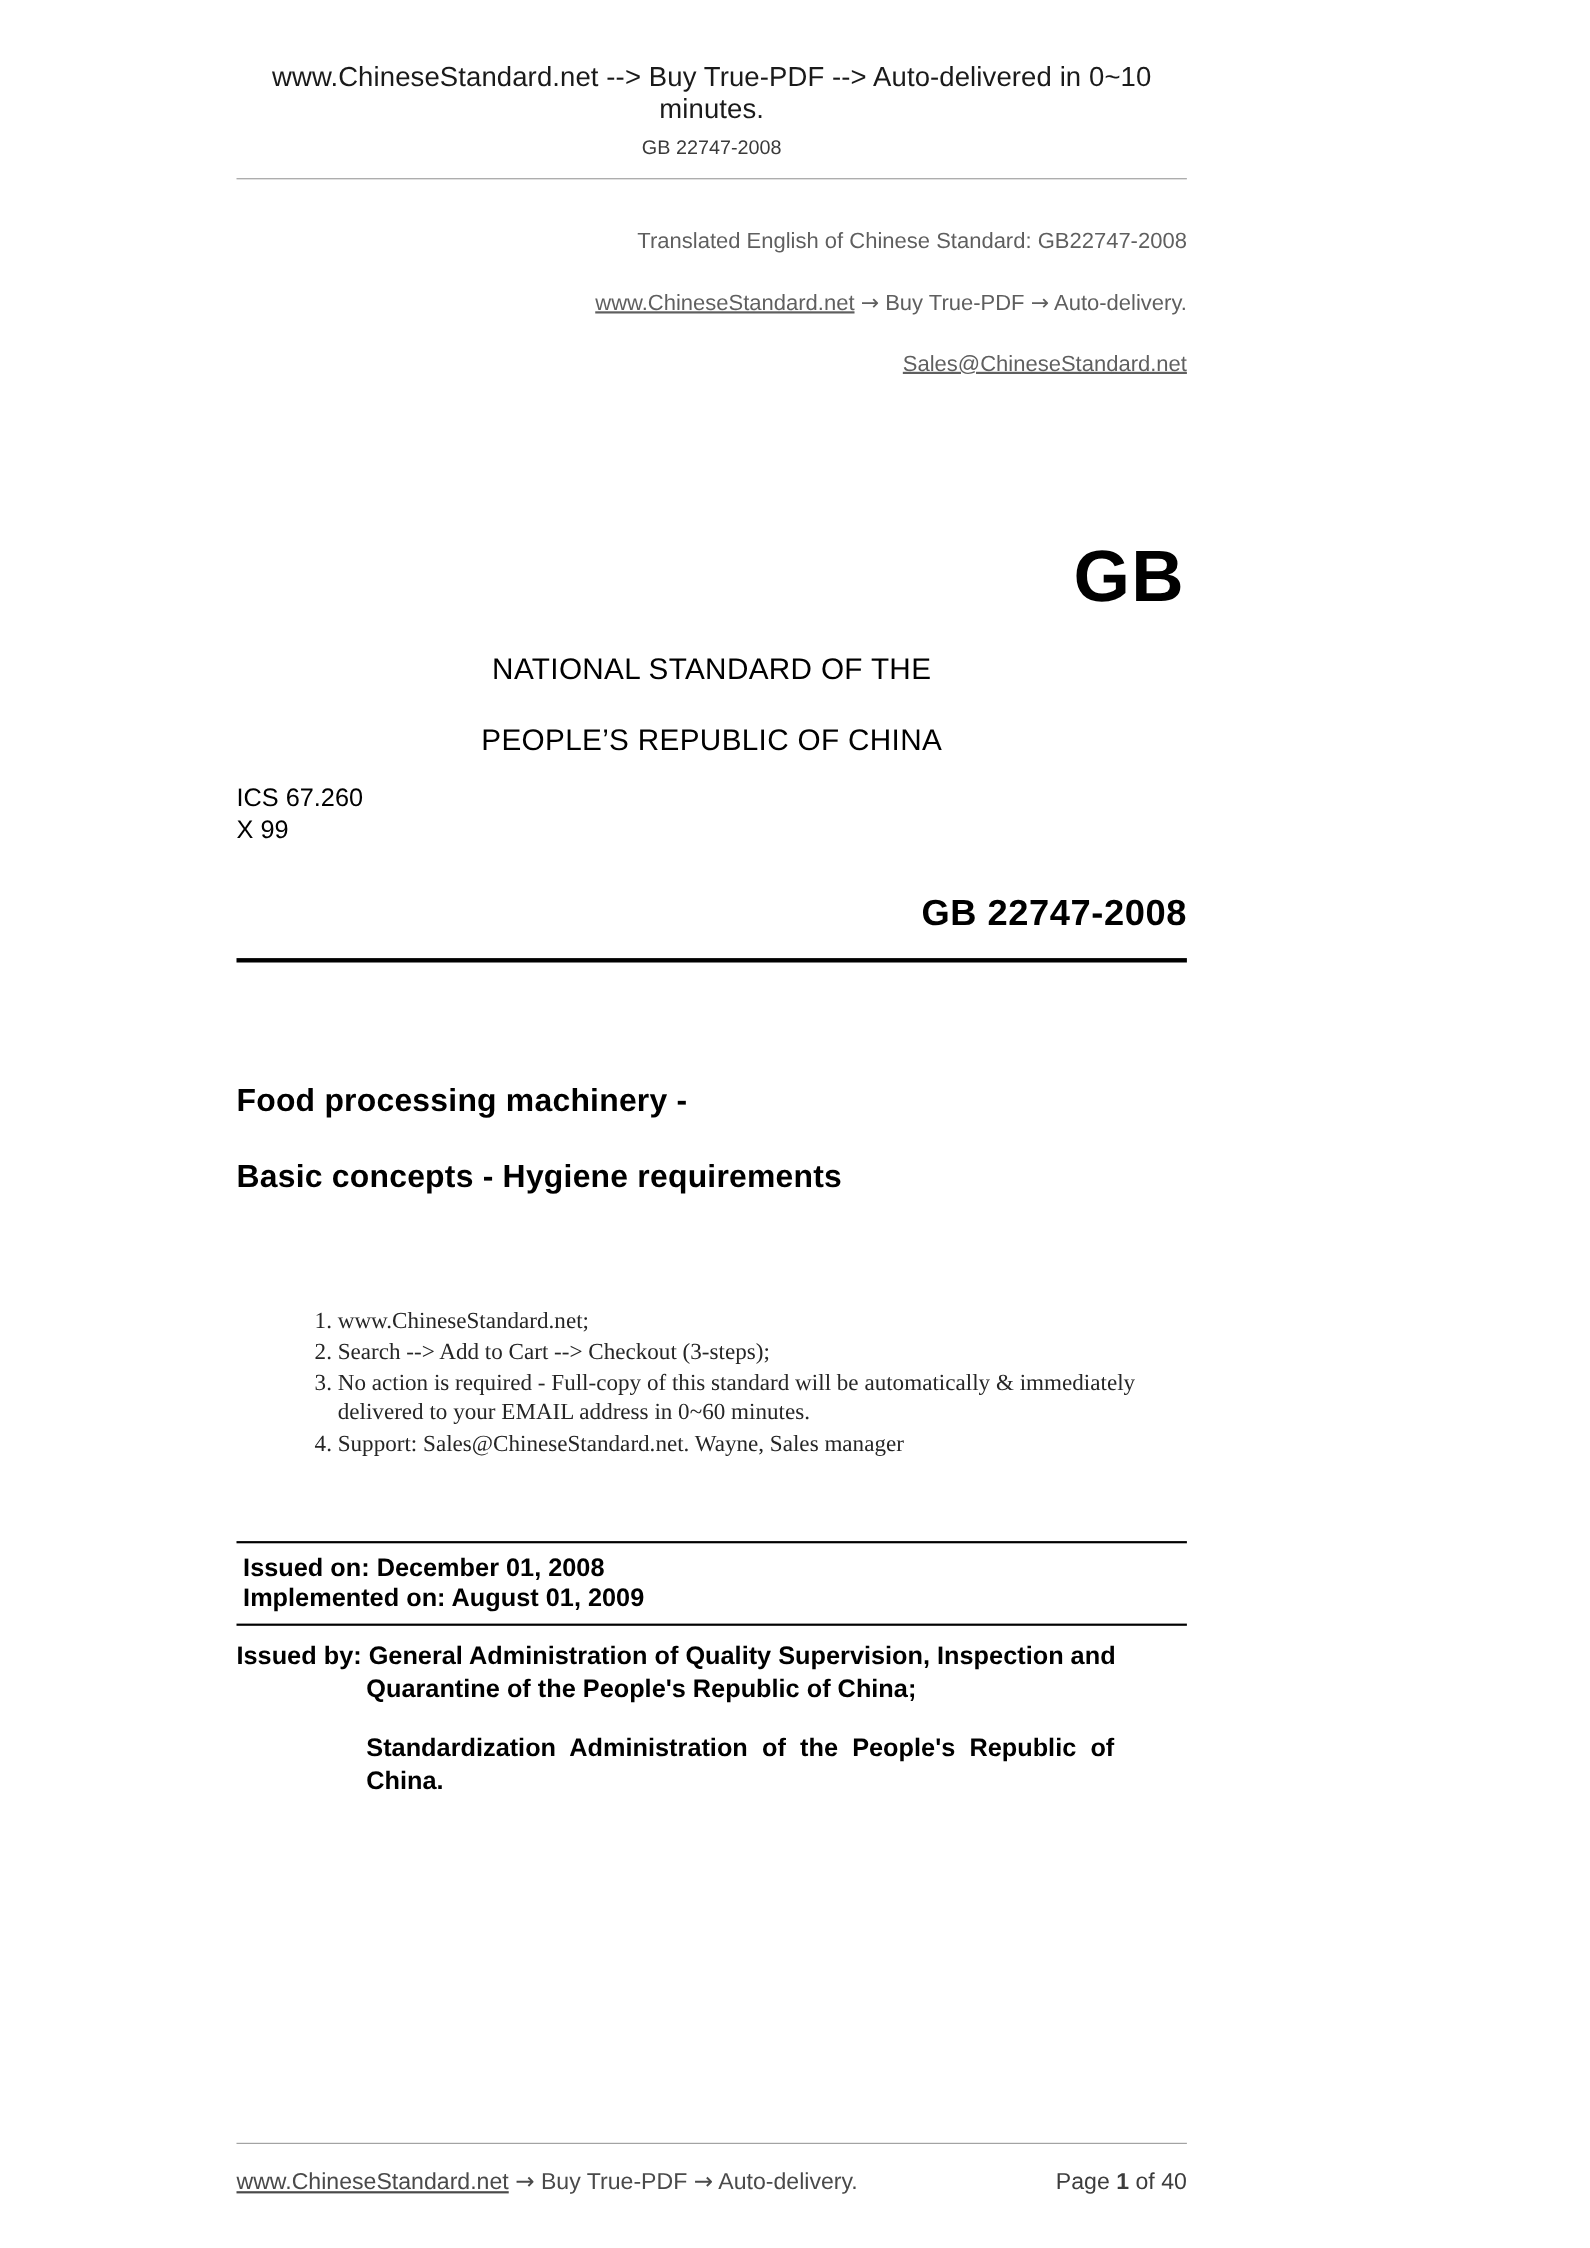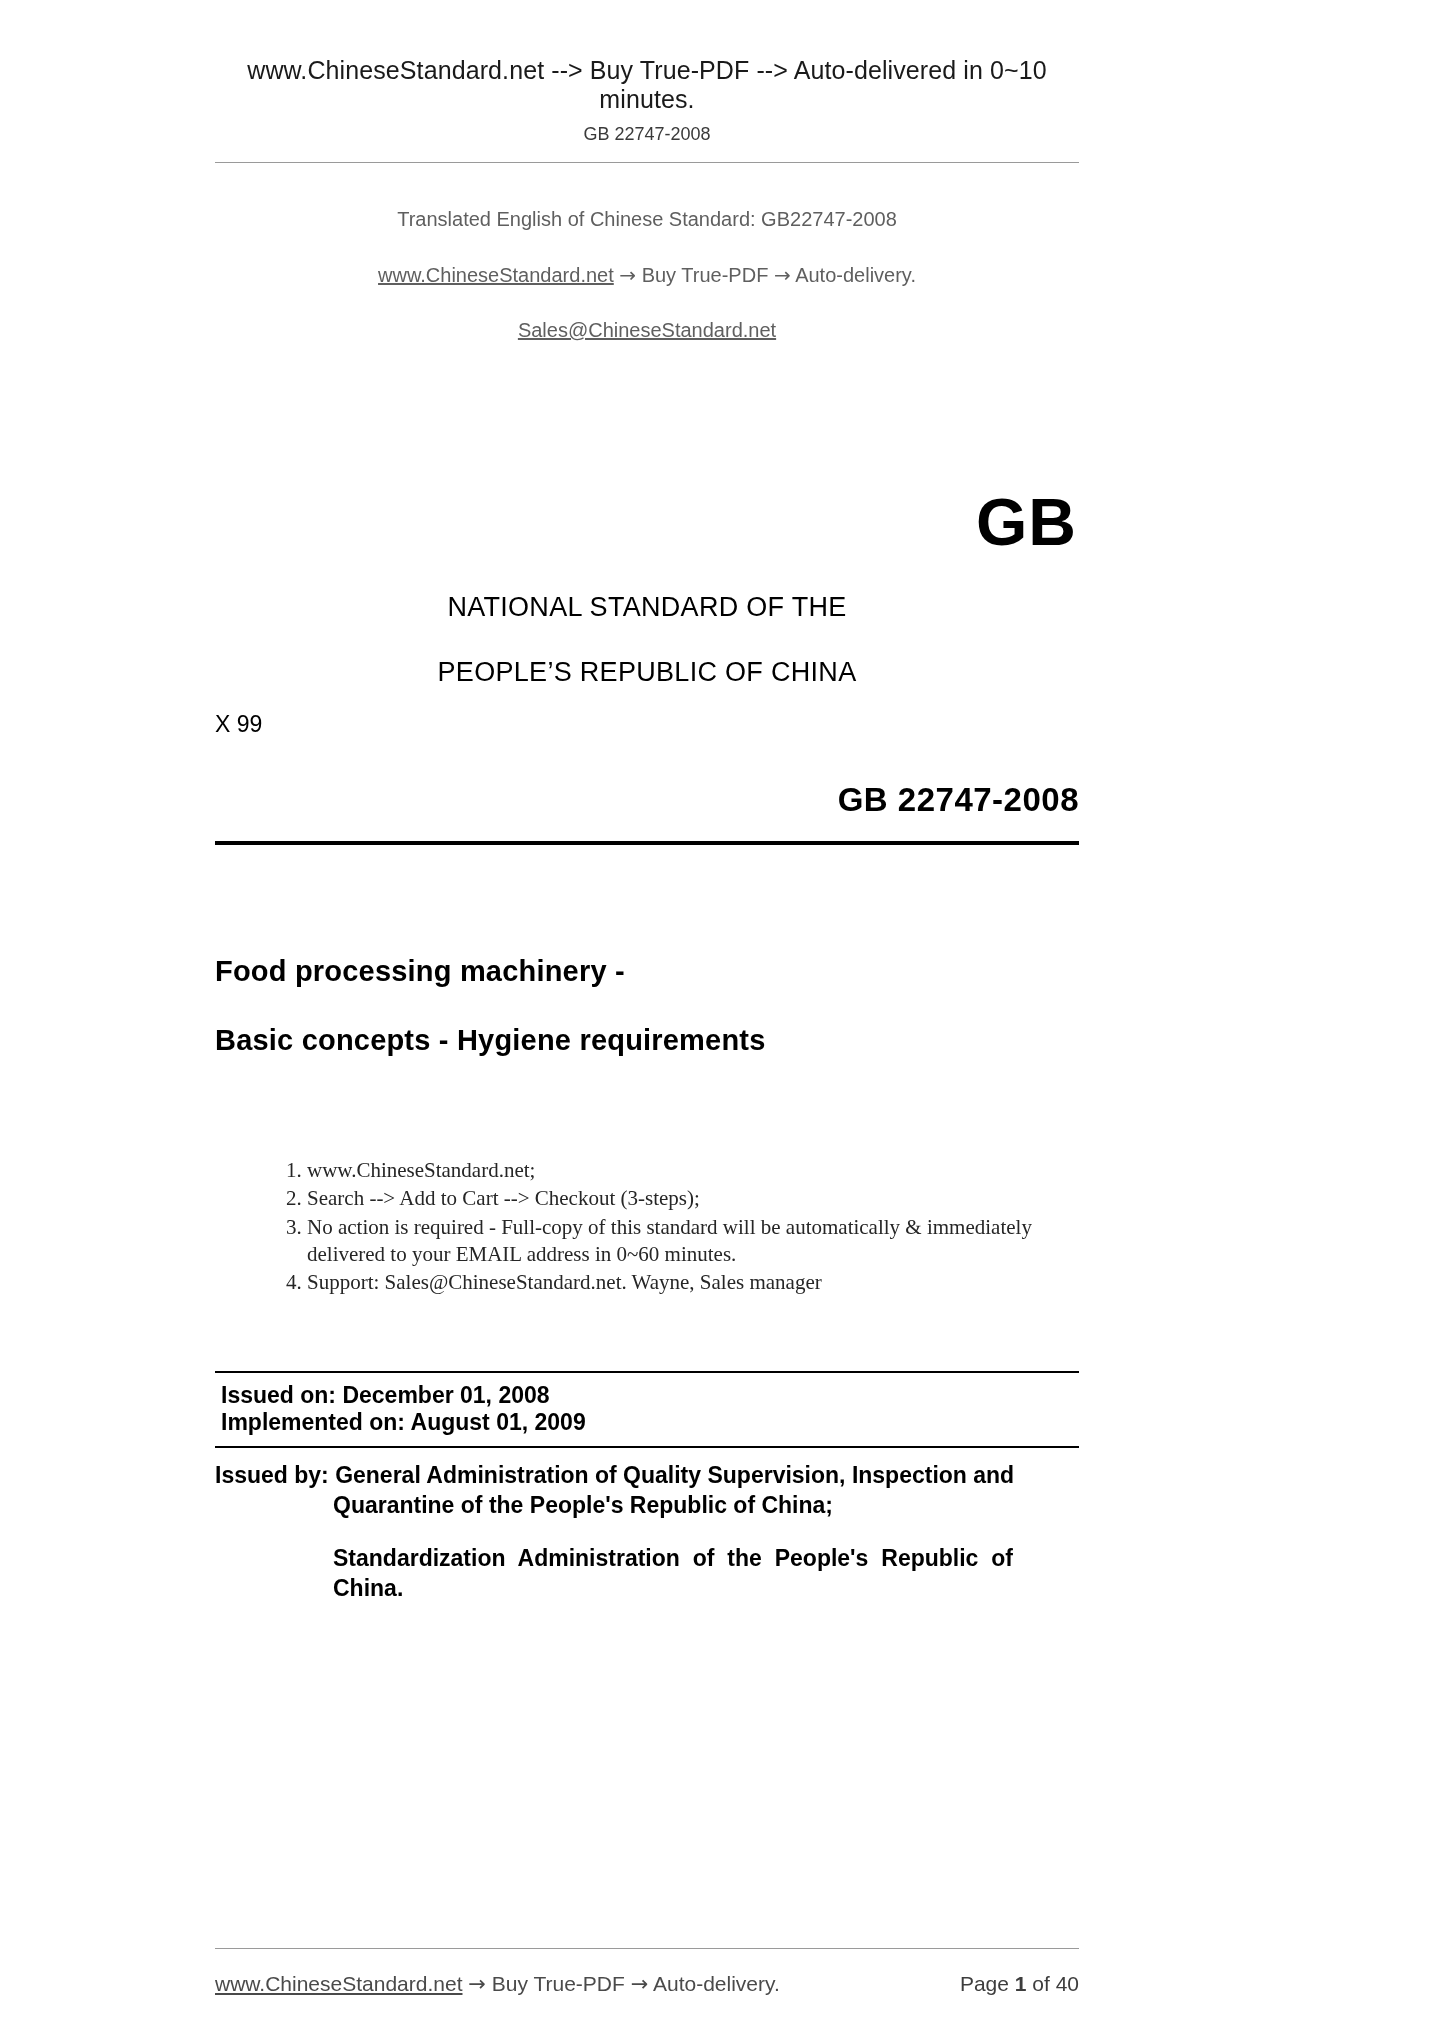--- a/index.html
+++ b/index.html
@@ -37,21 +37,21 @@
     color: #3a3a3a;
     margin-top: 10px;
   }
   .header-rule {
     border-top: 1px solid #9a9a9a;
     margin: 17px 0 0 0;
   }
 
   
   .promo {
-    text-align: center;
+    text-align: right;
     color: #5f5f5f;
     font-size: 20px;
   }
   .promo .l1 { margin-top: 45px; }
   .promo .l2 { margin-top: 32px; }
   .promo .l3 { margin-top: 32px; }
   .promo u { text-decoration: underline; }
   .arrow { font-family: "DejaVu Sans", sans-serif; }
 
   
@@ -204,20 +204,21 @@
       <u><span>Sales@ChineseStandard.net</span></u>
     </div>
   </div>
 
   <div class="gb-logo">GB</div>
 
   <div class="nat1">NATIONAL STANDARD OF THE</div>
   <div class="nat2">PEOPLE’S REPUBLIC OF CHINA</div>
 
   <div class="ics">
+    <div>ICS  67.260</div>
     <div>X  99</div>
   </div>
 
   <div class="stdnum">GB  22747-2008</div>
   <div class="thick-rule"></div>
 
   <div class="doc-title">
     <div class="t1">Food processing machinery -</div>
     <div class="t2">Basic concepts - Hygiene requirements</div>
   </div>

